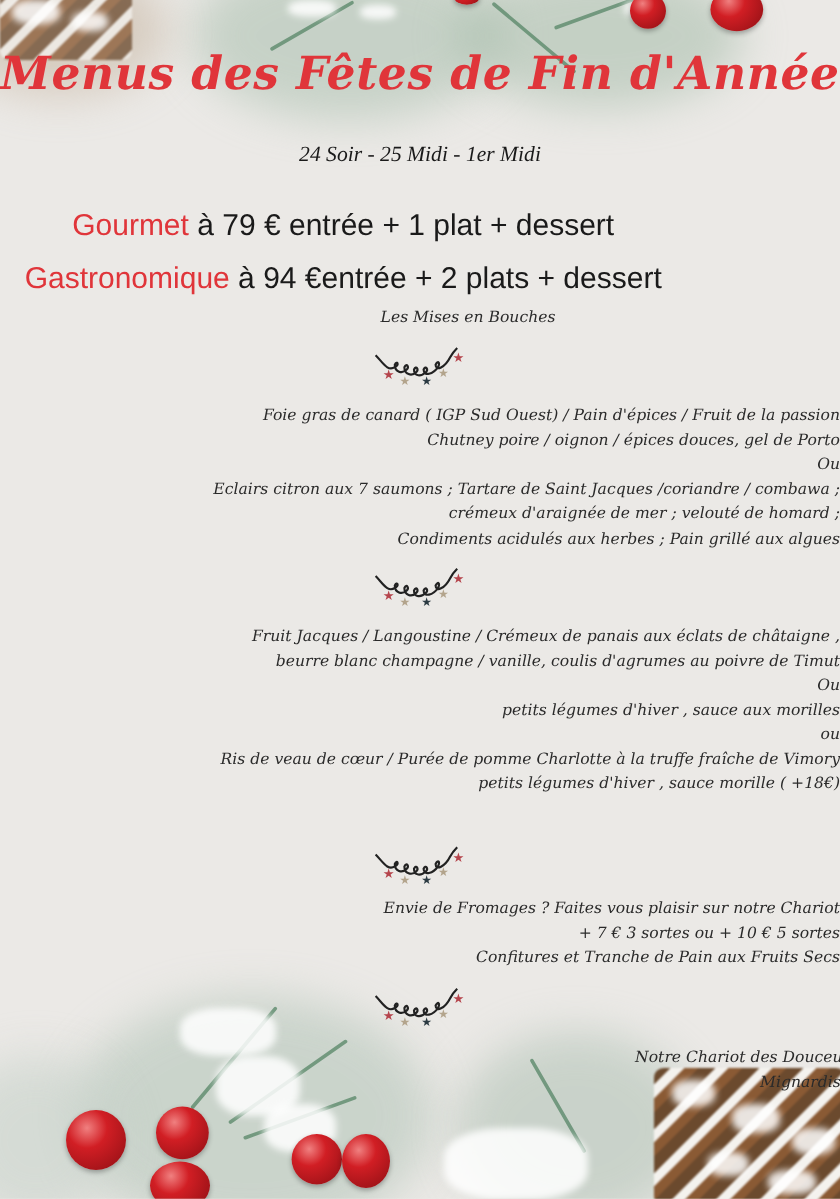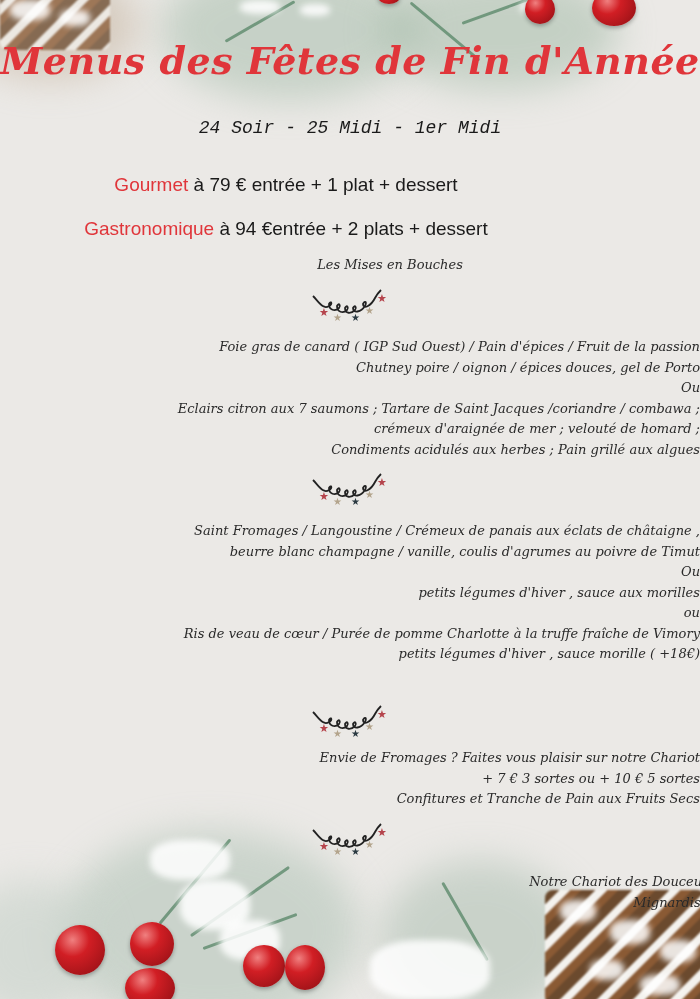--- a/index.html
+++ b/index.html
@@ -23,25 +23,25 @@
       filter: blur(1px); }
 
     .content { position: relative; z-index: 2; text-align: center; }
     .title {
       position: absolute; top: 38px; left: 0; width: 700px;
       font-family: "DejaVu Serif", serif; font-style: italic; font-weight: bold;
       font-size: 38px; color: #e0353a; letter-spacing: 0.5px;
     }
     .subtitle {
       position: absolute; top: 118px; left: 0; width: 700px;
-      font-family: Liberation Mono, monospace; font-style: italic; font-size: 18px; color: #1a1a1a;
+      font-family: Liberation Serif, serif; font-style: italic; font-size: 18px; color: #1a1a1a;
     }
     .offer {
       position: absolute; left: 0; width: 572px;
-      font-family: "Liberation Sans", sans-serif; font-size: 19px; color: #1a1a1a;
+      font-family: "Liberation Sans", sans-serif; font-size: 25px; color: #1a1a1a;
     }
     .offer .name { color: #e0353a; }
     .section-title {
       position: absolute; left: 0; width: 700px;
       font-style: italic; font-size: 13px; color: #2a2a2a;
     }
     .garland { position: absolute; left: 309px; width: 80px; height: 36px; }
     .block { position: absolute; left: 0; width: 700px; font-style: italic; font-size: 13px; line-height: 20.5px; color: #2a2a2a; text-align: right; }
     .block div { white-space: nowrap; }
   </style>
@@ -129,21 +129,21 @@
   <svg class="garland" style="top:472px;" viewBox="0 0 80 36">
     <path d="M4 8 C10 14,14 22,20 18 C24 16,22 12,20 16 C20 22,26 24,30 20 C32 18,30 14,28 18 C28 24,34 26,38 22 C40 20,38 16,36 20 C36 26,42 26,46 22 C48 20,46 16,44 20 C44 26,52 24,56 18 C58 14,56 12,54 16 C54 22,62 18,66 10 C68 6,70 4,72 2" fill="none" stroke="#222" stroke-width="1.8"></path>
     <text x="10" y="28" font-size="11" fill="#b5444c">★</text>
     <text x="24" y="33" font-size="10" fill="#b3a48c">★</text>
     <text x="42" y="33" font-size="10" fill="#2b3a42">★</text>
     <text x="56" y="26" font-size="10" fill="#b3a48c">★</text>
     <text x="68" y="14" font-size="11" fill="#b5444c">★</text>
   </svg>
 
   <div class="block" style="top:521px;">
-    <div>Saint Fromages / Langoustine  / Crémeux de panais aux éclats de châtaigne ,</div>
+    <div>Fruit Jacques / Langoustine  / Crémeux de panais aux éclats de châtaigne ,</div>
     <div>beurre blanc champagne / vanille, coulis d'agrumes au poivre de Timut</div>
     <div>Ou</div>
     <div>petits légumes d'hiver , sauce aux morilles</div>
     <div>ou</div>
     <div>Ris de veau de cœur / Purée de pomme Charlotte à la truffe fraîche de Vimory</div>
     <div>petits légumes d'hiver , sauce morille ( +18€)</div>
   </div>
 
   <svg class="garland" style="top:704px;" viewBox="0 0 80 36">
     <path d="M4 8 C10 14,14 22,20 18 C24 16,22 12,20 16 C20 22,26 24,30 20 C32 18,30 14,28 18 C28 24,34 26,38 22 C40 20,38 16,36 20 C36 26,42 26,46 22 C48 20,46 16,44 20 C44 26,52 24,56 18 C58 14,56 12,54 16 C54 22,62 18,66 10 C68 6,70 4,72 2" fill="none" stroke="#222" stroke-width="1.8"></path>

